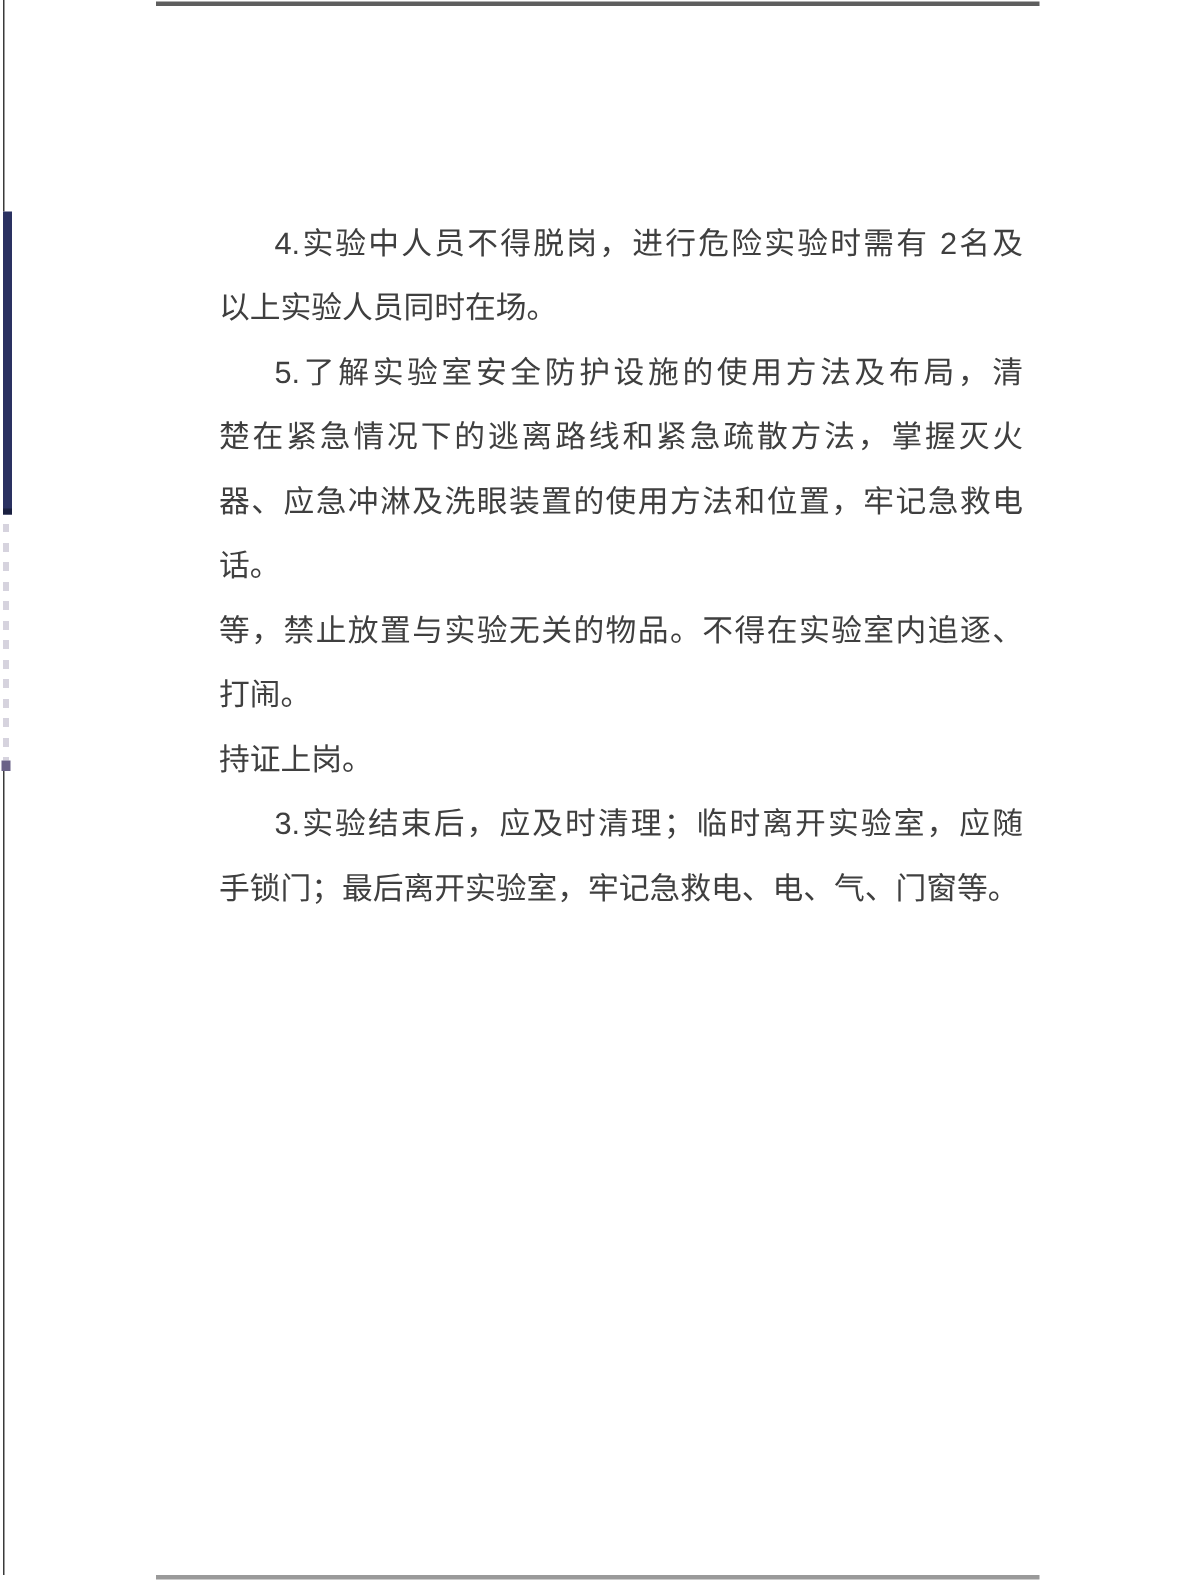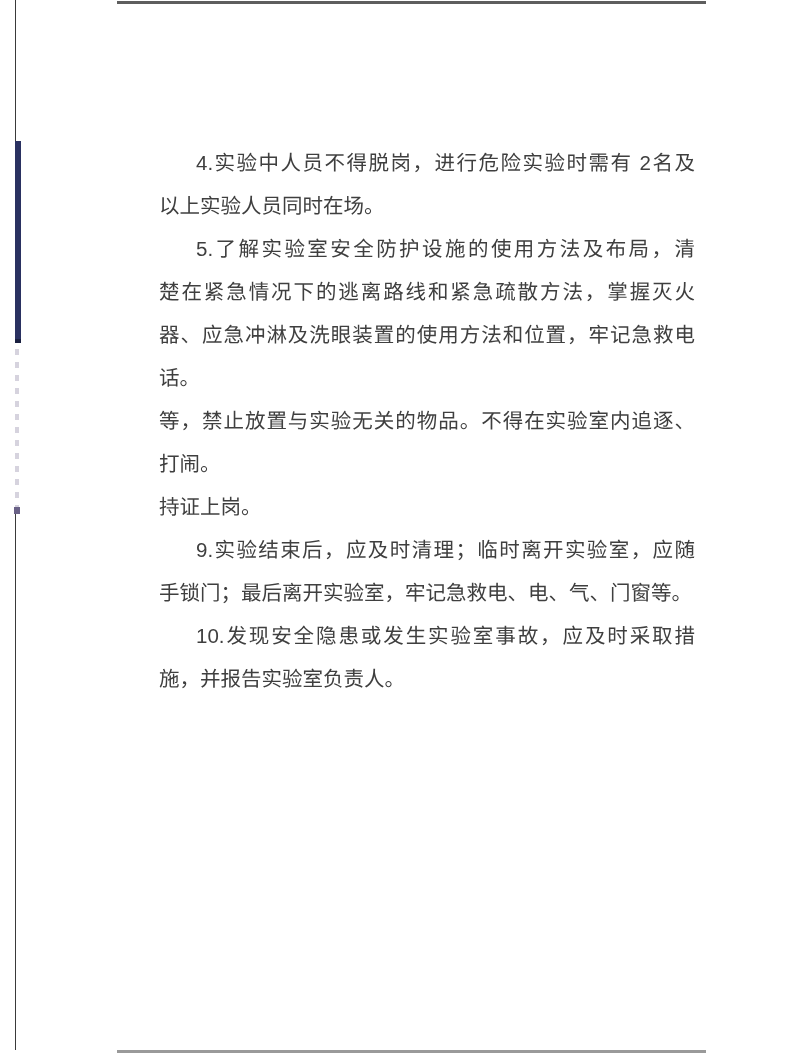--- a/index.html
+++ b/index.html
@@ -12,21 +12,21 @@
     --dashed-line: #d6d3de;
     --dash-accent: #6a6287;
   }
   * { margin: 0; padding: 0; box-sizing: border-box; }
   html, body {
     width: 800px; height: 1054px;
     background: var(--page-bg);
     overflow: hidden;
     font-family: "Liberation Sans", "DejaVu Sans", sans-serif;
   }
-  .stage { position: relative; width: 652px; height: 1054px; background: var(--page-bg); margin-left: 13px; }
+  .stage { position: relative; width: 652px; height: 1054px; background: var(--page-bg); }
 
   
   .top-rule    { position: absolute; left: 104px; top: 1px;    width: 589px; height: 3px; background: var(--top-rule); }
   .bottom-rule { position: absolute; left: 104px; top: 1050px; width: 589px; height: 3px; background: var(--bottom-rule); }
 
   
   .edge-top      { position: absolute; left: 2px; top: 0;     width: 1px; height: 141px; background: var(--edge-line); }
   .accent-bar    { position: absolute; left: 2px; top: 141px; width: 6px; height: 202px; background: var(--accent-bar); border-bottom: 4px solid #1a2040; }
   .edge-dashed   { position: absolute; left: 2px; top: 349px; width: 4px; height: 158px;
                    background: repeating-linear-gradient(to bottom, var(--dashed-line) 0 6px, transparent 6px 13px); }
@@ -79,26 +79,22 @@
     <p>
       <span class="ln fill">等，禁止放置与实验无关的物品。不得在实验室内追逐、</span>
       <span class="ln last">打闹。</span>
     </p>
 
     <p>
       <span class="ln last">持证上岗。</span>
     </p>
 
     <p>
-      <span class="ln fill first">9.实验结束后，应及时清理；临时离开实验室，应随</span>
+      <span class="ln fill first">3.实验结束后，应及时清理；临时离开实验室，应随</span>
       <span class="ln last">手锁门；最后离开实验室，牢记急救电、电、气、门窗等。</span>
     </p>
 
-    <p>
-      <span class="ln fill first">10.发现安全隐患或发生实验室事故，应及时采取措</span>
-      <span class="ln last">施，并报告实验室负责人。</span>
-    </p>
 
   </main>
 
   <div class="bottom-rule"></div>
 
 </div>
 
 </body></html>

